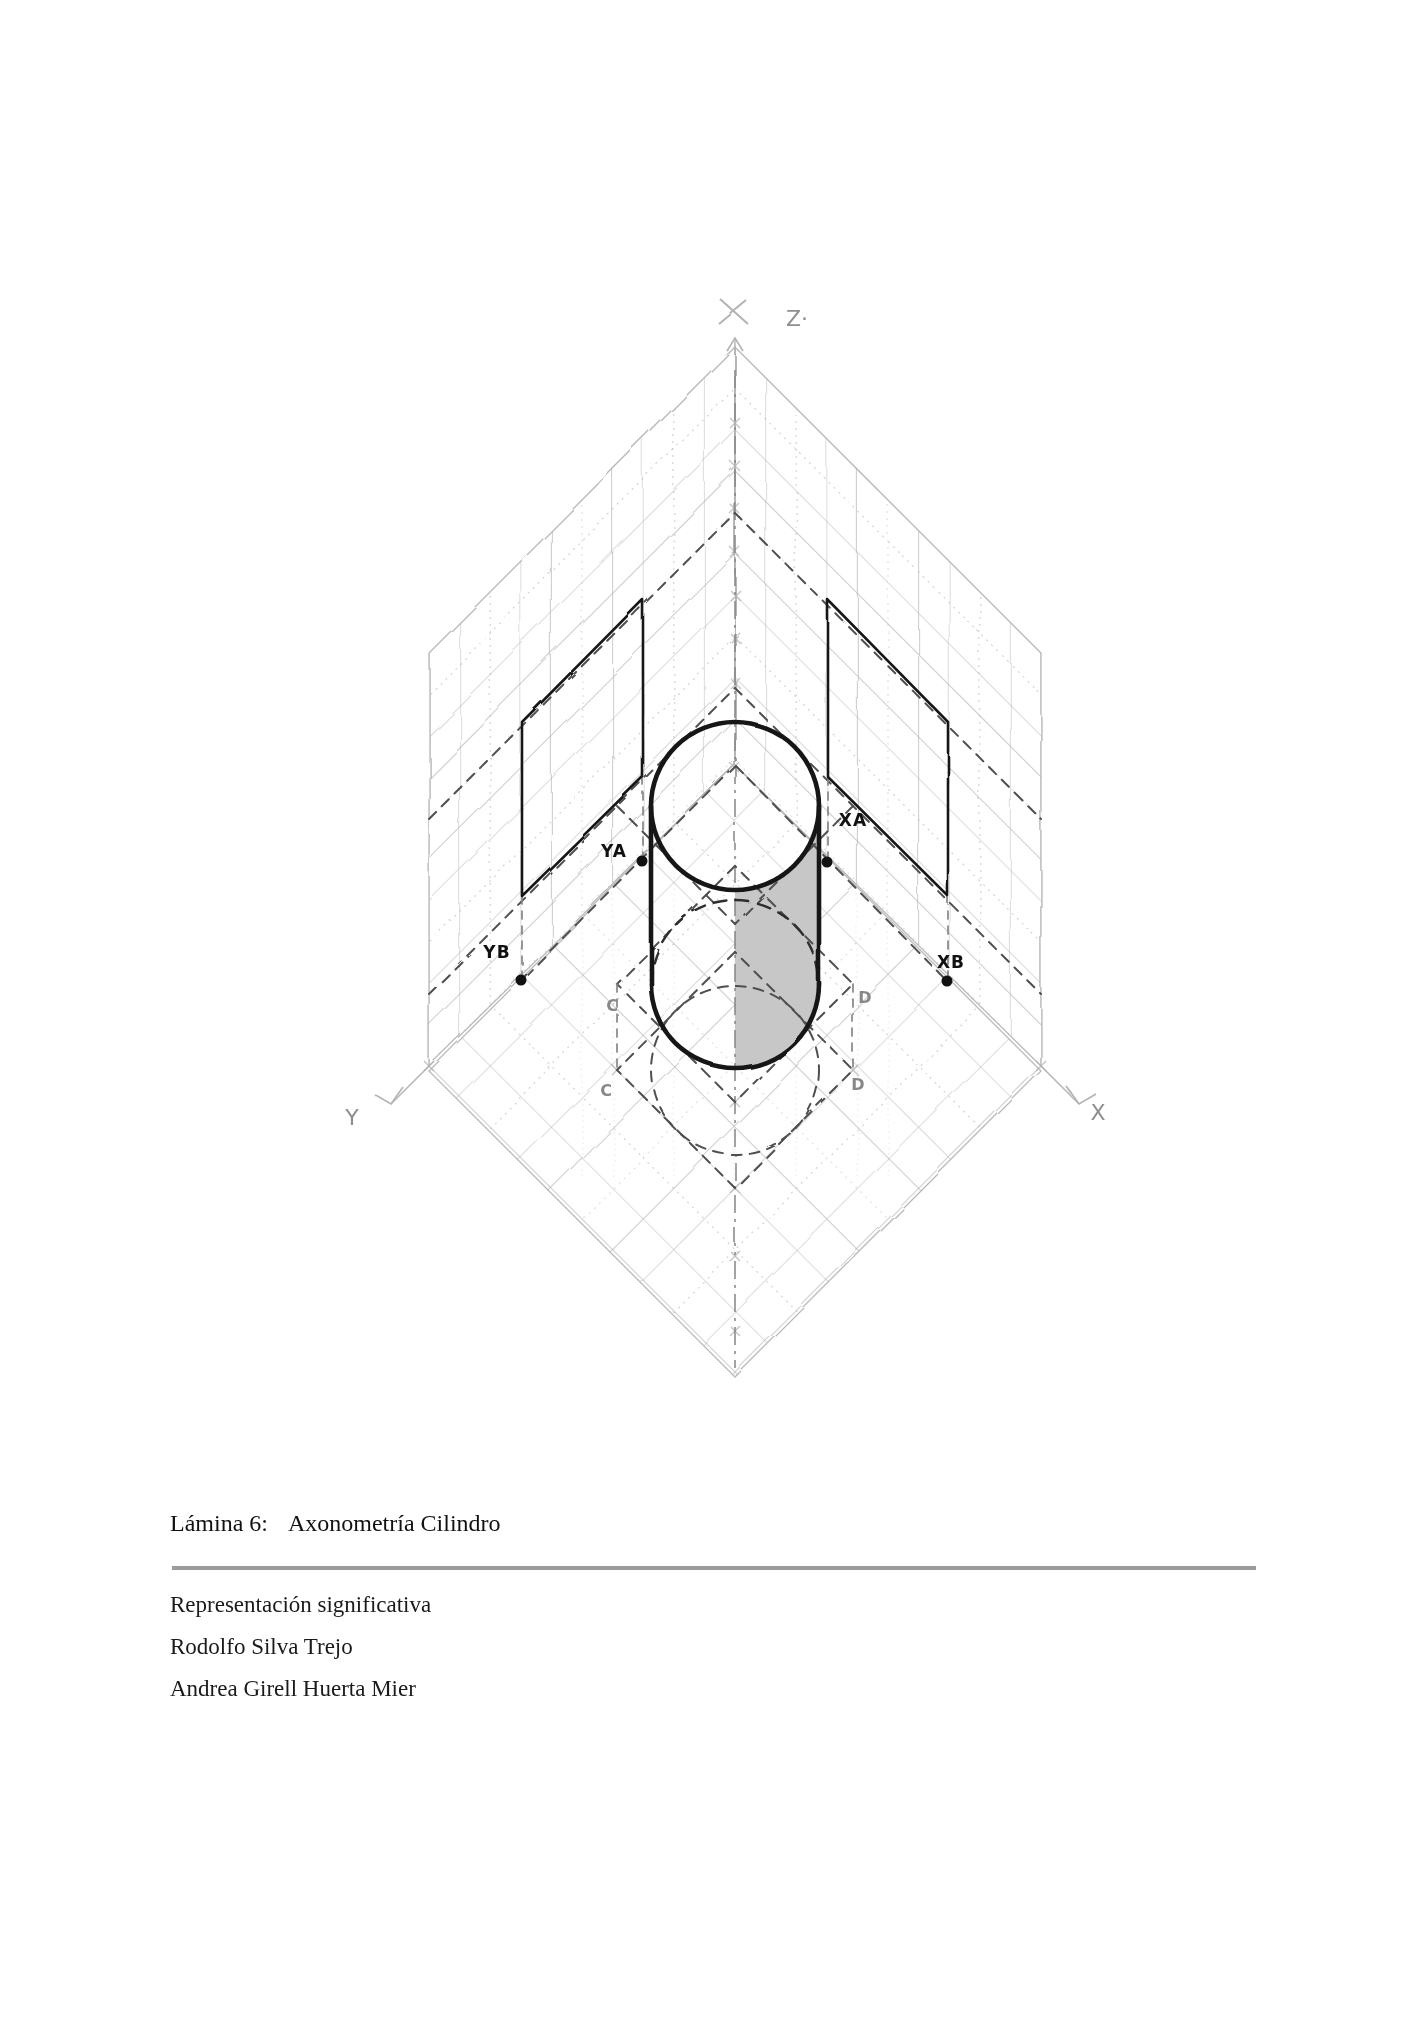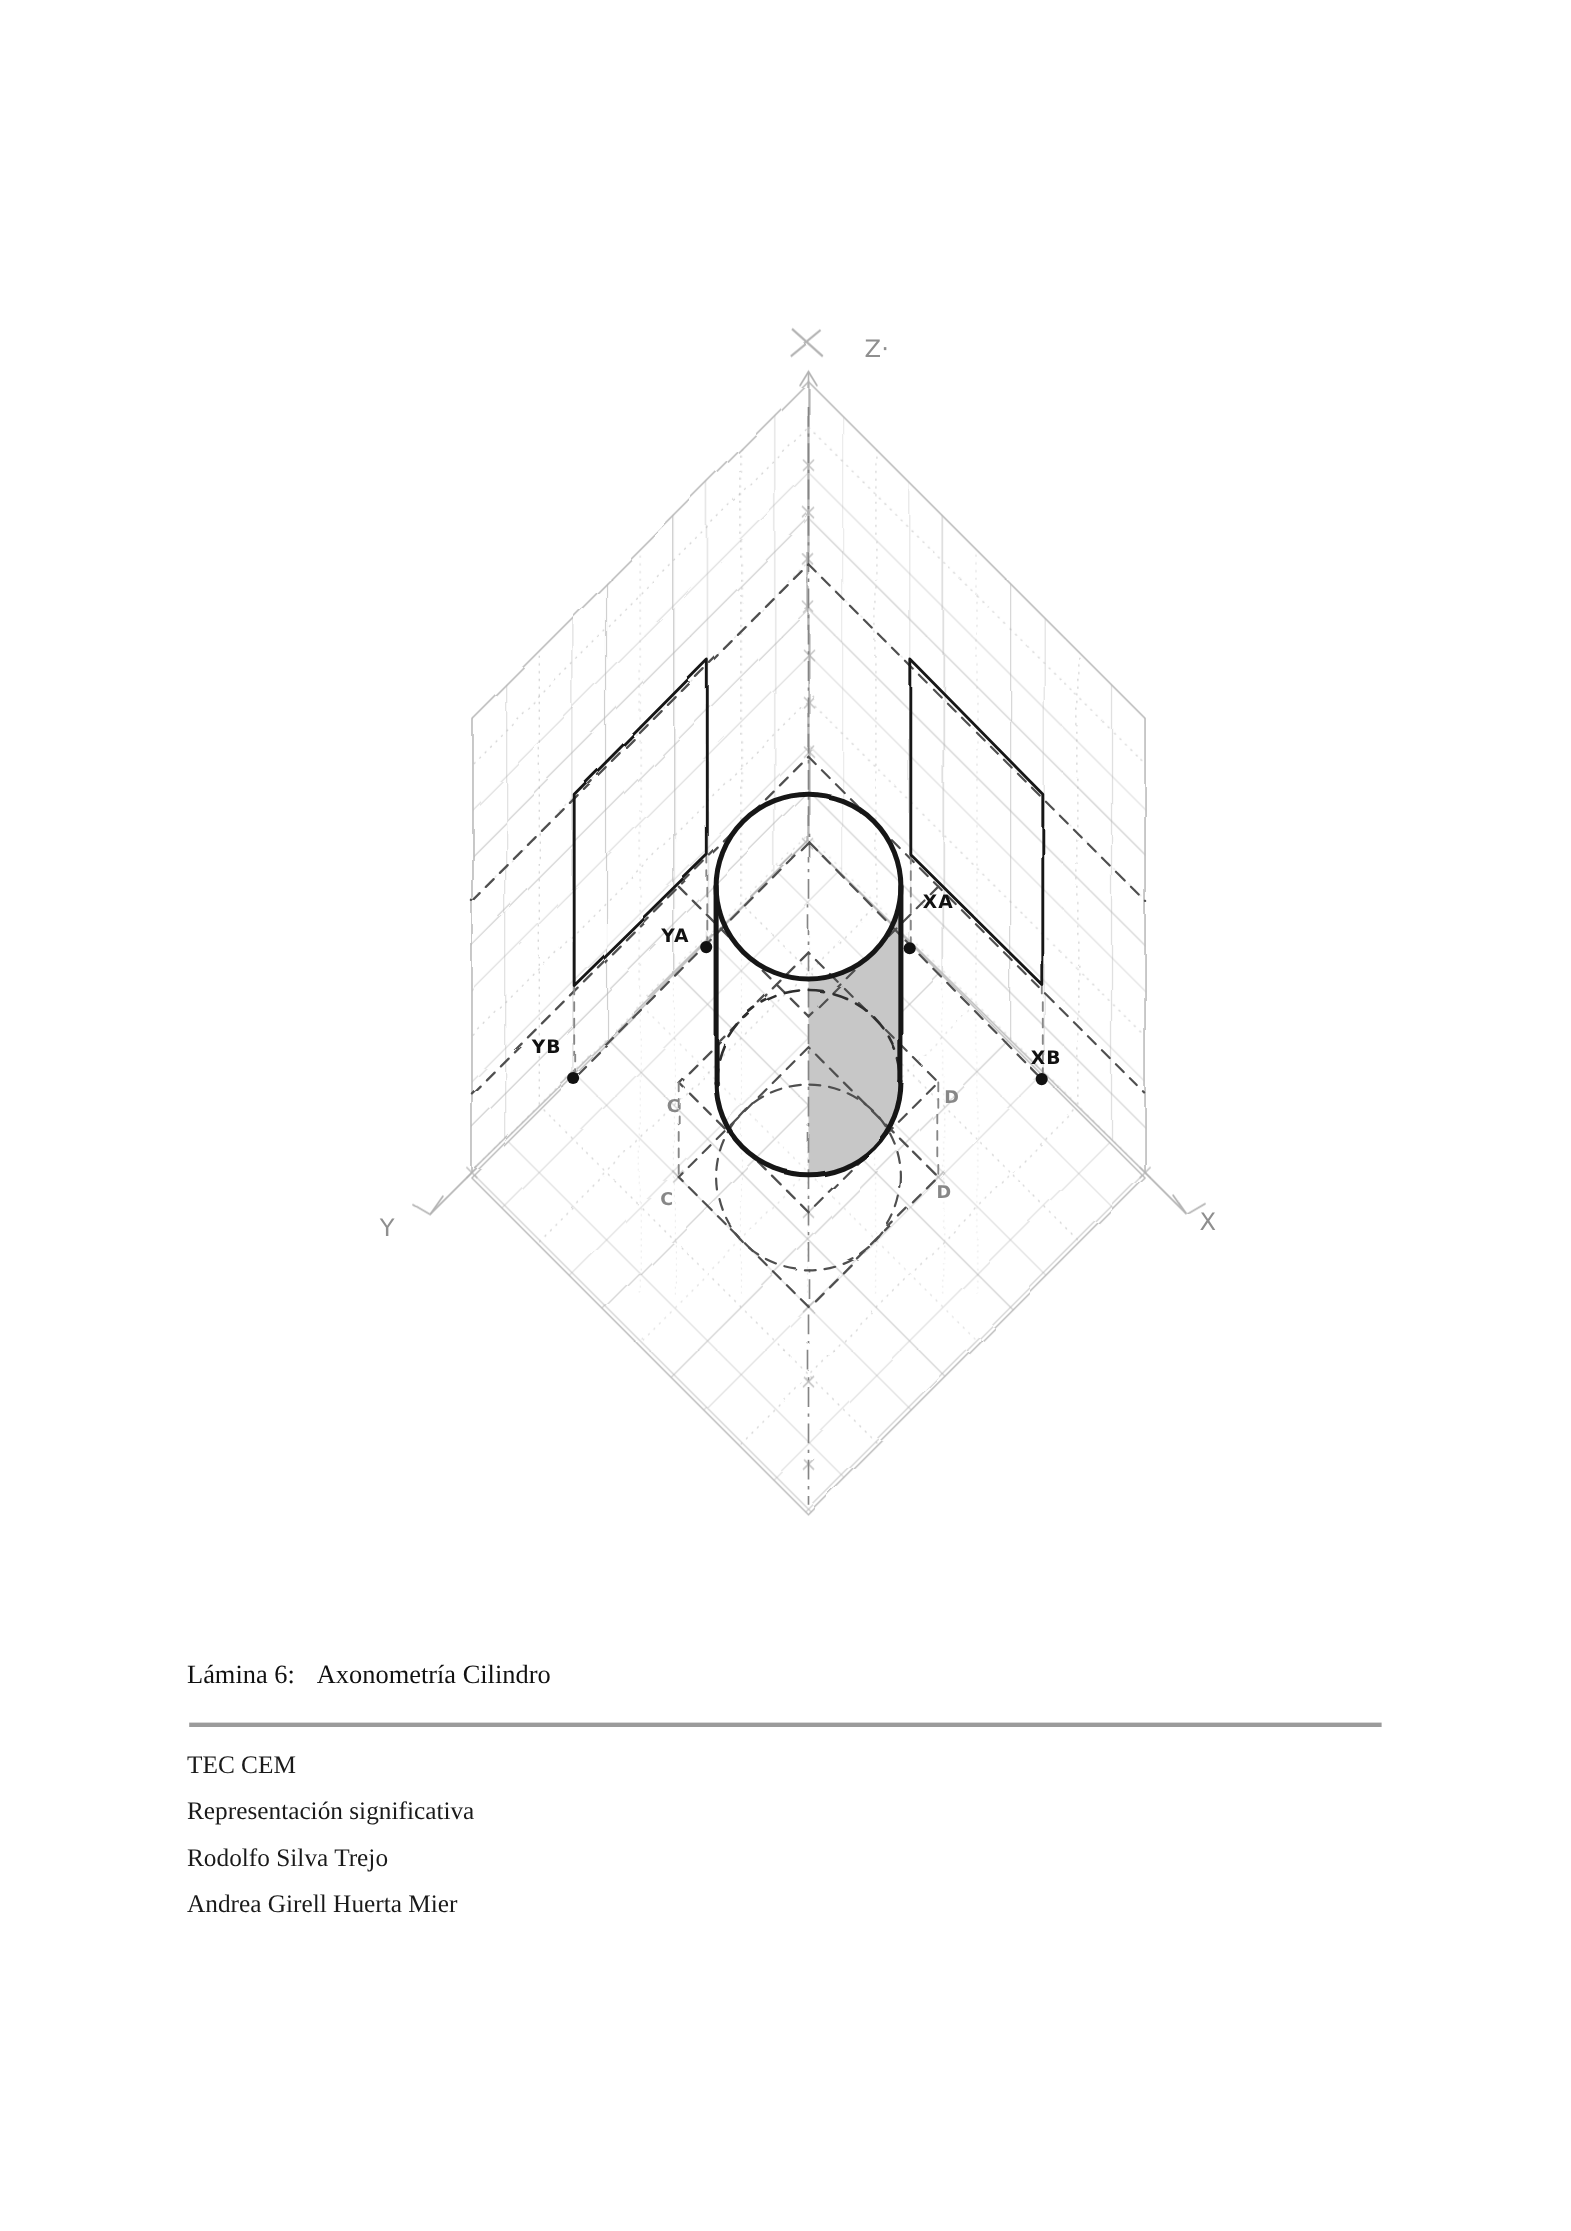--- a/index.html
+++ b/index.html
@@ -234,18 +234,17 @@
   <div class="plabel pencil-label" style="left:612px;top:1005px">C</div>
   <div class="plabel pencil-label" style="left:606px;top:1090px">C</div>
   <div class="plabel pencil-label" style="left:865px;top:997px">D</div>
   <div class="plabel pencil-label" style="left:858px;top:1084px">D</div>
 
   <div class="caption">
     <span class="cap-label">Lámina 6:</span><span class="cap-title">Axonometría Cilindro</span>
   </div>
   <div class="rule"></div>
   <div class="footer">
-    <div>TEC CEM</div>
     <div>Representación significativa</div>
     <div>Rodolfo Silva Trejo</div>
     <div>Andrea Girell Huerta Mier</div>
   </div>
 </div>
 
 </body></html>

